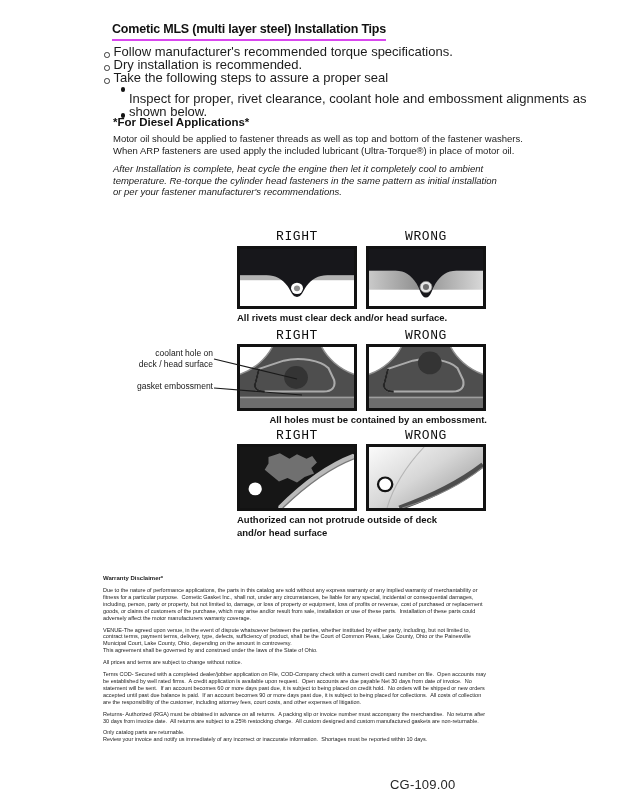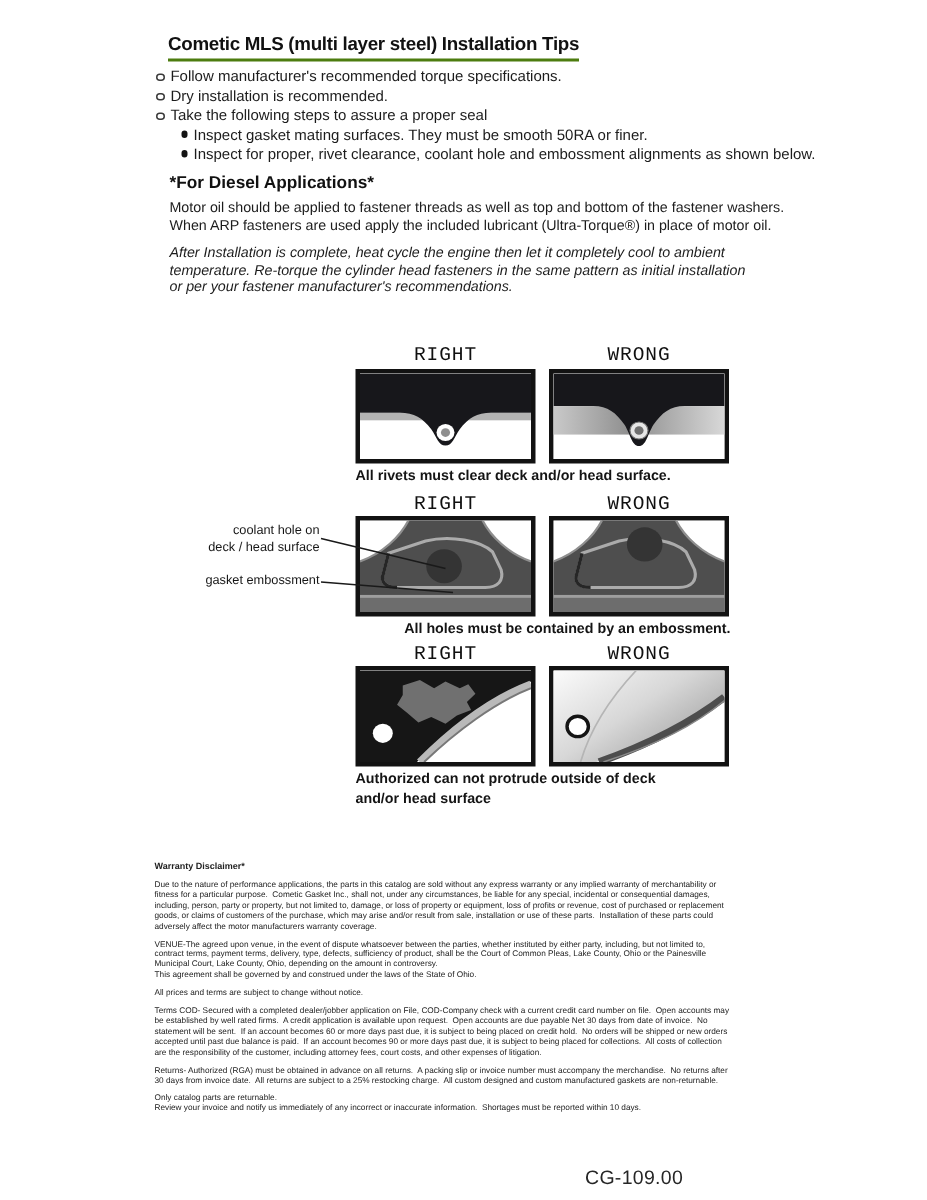--- a/index.html
+++ b/index.html
@@ -4,25 +4,25 @@
 <style>
   html,body{margin:0;padding:0;background:#ffffff;}
   .sheet{
     position:relative;width:618px;height:800px;background:#ffffff;overflow:hidden;
     font-family:"Liberation Sans", sans-serif;color:#1c1c1c;
   }
   .abs{position:absolute;}
   
   .doc-title{
     left:112px;top:22px;font-size:12.5px;font-weight:700;letter-spacing:-0.2px;
-    border-bottom:2px solid #4d7c0f;padding-bottom:3px;display:inline-block;color:#111;
+    border-bottom:2px solid #d946ef;padding-bottom:3px;display:inline-block;color:#111;
   }
   
   .bullets{left:104px;top:45px;}
-  .brow{display:flex;align-items:flex-start;font-size:10px;line-height:13px;color:#1c1c1c;}
+  .brow{display:flex;align-items:flex-end;font-size:13px;line-height:13px;color:#1c1c1c;}
   .brow.sub{margin-left:17px;}
   .mk-open{flex:none;width:3.6px;height:3.6px;border:1px solid #3a3a3a;border-radius:50%;margin:3.6px 4px 0 0;}
   .mk-fill{flex:none;width:4.4px;height:4.4px;background:#141414;border-radius:50%;margin:3.4px 3.6px 0 0;}
   
   .diesel-h{left:113px;top:116px;font-size:11.5px;font-weight:700;color:#111;}
   .para{left:113px;font-size:9.5px;line-height:11.5px;white-space:pre;color:#1c1c1c;}
   
   .dlabel{width:120px;text-align:center;font-size:13px;letter-spacing:0.6px;color:#101010;font-family:Liberation Mono, monospace;}
   .dbox{width:120px;border:3px solid #121212;box-sizing:border-box;background:#fff;}
   .dbox svg{display:block;width:100%;height:100%;}
@@ -51,21 +51,20 @@
     <div class="brow">
       <span class="mk-open"></span>
       <span>Dry installation is recommended.</span>
     </div>
     <div class="brow">
       <span class="mk-open"></span>
       <span>Take the following steps to assure a proper seal</span>
     </div>
     <div class="brow sub">
       <span class="mk-fill"></span>
-      <span>Inspect gasket mating surfaces.  They must be smooth 50RA or finer.</span>
     </div>
     <div class="brow sub">
       <span class="mk-fill"></span>
       <span>Inspect for proper, rivet clearance, coolant hole and embossment alignments as shown below.</span>
     </div>
   </div>
 
   <div class="abs diesel-h">*For Diesel Applications*</div>
   <div class="abs para" style="top:133px;">Motor oil should be applied to fastener threads as well as top and bottom of the fastener washers.
 When ARP fasteners are used apply the included lubricant (Ultra-Torque®) in place of motor oil.</div>

